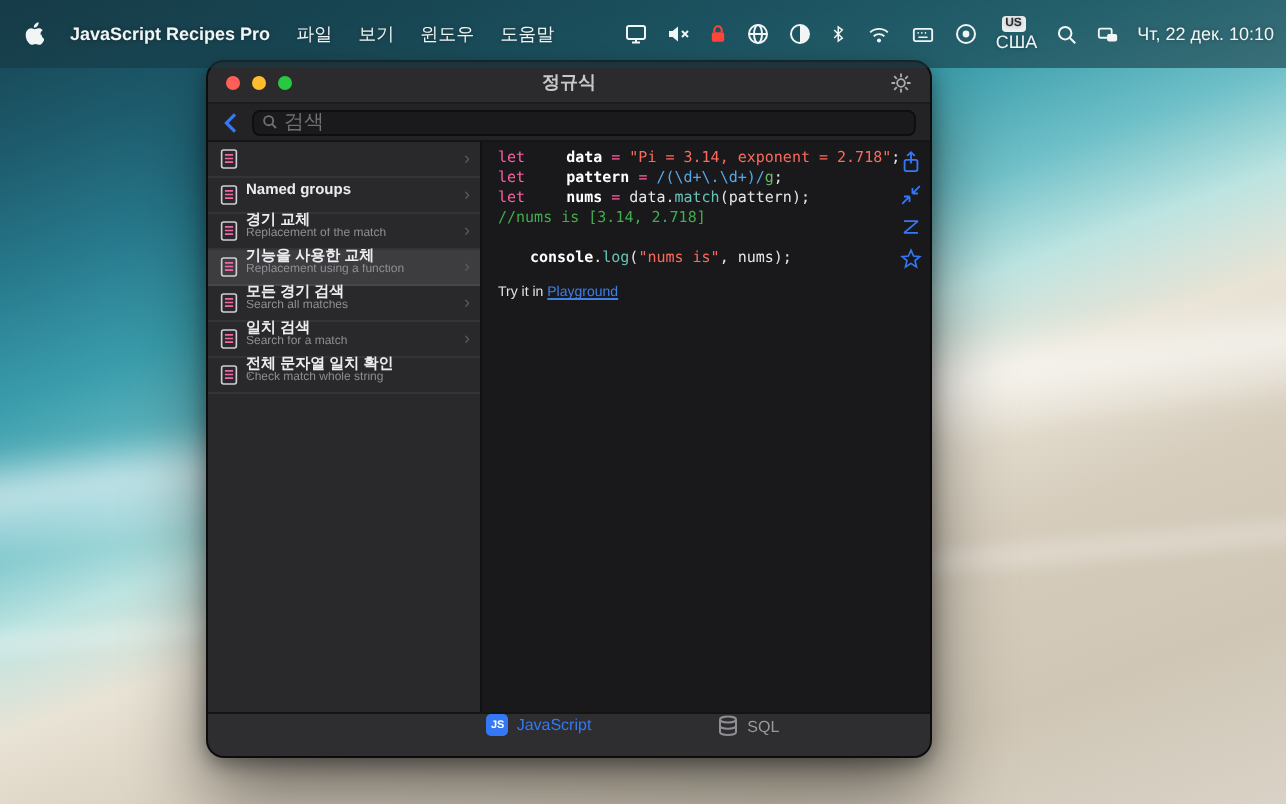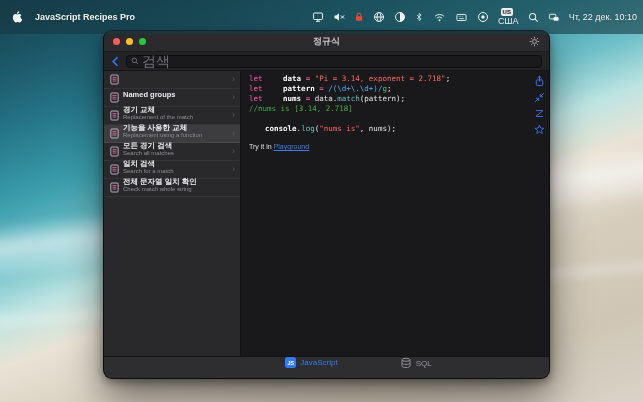--- a/index.html
+++ b/index.html
@@ -29,42 +29,42 @@
   .appname { font-weight:bold; }
   .menuitem { cursor:default; }
   .sicon { display:inline-flex; align-items:center; }
   .sicon svg { display:block; }
   .flagbadge { background:rgba(248,248,250,.95); color:#2c2c2e; font-size:6px;
     font-weight:bold; border-radius:2px; padding:1px 2px; margin-right:3px; }
   .inputsrc { display:inline-flex; align-items:center;flex-direction:column; }
   .clock { white-space:nowrap; }
 
   
-  .window { position:absolute; left:103px; top:30px; width:447px; height:349px;
+  .window { position:absolute; left:103px; top:30px; width:363px; height:349px;
     background:#1b1b1d; border-radius:9px; overflow:hidden;
     box-shadow:0 18px 38px rgba(0,0,0,.5), 0 3px 10px rgba(0,0,0,.4);
     border:1px solid rgba(0,0,0,.55); display:flex; flex-direction:column; z-index:4; }
 
   .titlebar { height:21px; background:#2b2b2d; position:relative; flex:0 0 auto;
     display:flex; align-items:center; border-bottom:1px solid #1c1c1e; }
   .lights { display:flex; gap:6px; padding-left:9px; }
   .light { width:7px; height:7px; border-radius:50%; }
   .light.red { background:#ff5f57; } .light.yellow { background:#febc2e; }
   .light.green { background:#28c840; }
   .wtitle { position:absolute; left:0; right:0; text-align:center; font-size:9px;
     font-weight:600; color:#c7c7cc; pointer-events:none; }
   .gear { margin-left:auto; padding-right:9px; color:#aeaeb2; display:flex; }
 
   .searchrow { height:19px; background:#232325; flex:0 0 auto; display:flex;
     align-items:center; padding:0 7px; gap:6px; border-bottom:1px solid #151517; }
   .back { color:var(--accent,#3478F6); display:flex; }
   .searchfield { flex:1; height:13px; background:#1a1a1c; border-radius:4px;
     display:flex; align-items:center; padding:0 4px; gap:3px; border:1px solid #0e0e10; }
   .searchfield input { flex:1; background:transparent; border:none; outline:none;
-    color:#d0d0d4; font-size:14px; font-family:"Liberation Sans",sans-serif; }
+    color:#d0d0d4; font-size:10px; font-family:"Liberation Sans",sans-serif; }
   .searchfield input::placeholder { color:#6f6f74; }
   .mag { color:#6f6f74; display:flex; }
 
   .content { flex:1; display:flex; min-height:0; }
   .sidebar { width:137px; background:#29292b; border-right:1px solid #121214;
     overflow:hidden; flex:0 0 auto; }
   .srow { display:flex; align-items:center; gap:4px; padding:2px 5px 2px 6px;
     height:18px; border-bottom:1px solid rgba(255,255,255,.055); cursor:default; }
   .srow.selected { background:#3d3d40; }
   .srow .doc { flex:0 0 auto; display:flex; }
@@ -108,20 +108,26 @@
 
 <div class="menubar">
   <div class="mb-left">
     <span class="sicon">
       <svg width="10" height="12" viewBox="0 0 14 17">
           <path fill="#f2f5f6" d="M11.5 8.9c0-2 1.6-2.9 1.7-3-.9-1.3-2.3-1.5-2.8-1.5-1.2-.1-2.3.7-2.9.7-.6 0-1.5-.7-2.5-.7-1.3 0-2.5.8-3.2 2-1.4 2.4-.4 5.9 1 7.8.7 1 1.5 2 2.6 2 1 0 1.4-.7 2.7-.7 1.3 0 1.6.7 2.7.7 1.1 0 1.8-1 2.5-1.9.8-1.1 1.1-2.2 1.1-2.3 0 0-2.1-.8-2.1-3.1z"></path>
           <path fill="#f2f5f6" d="M9.4 2.9c.6-.7 1-1.7.9-2.7-.9 0-1.9.6-2.5 1.3-.5.6-1 1.6-.9 2.6 1 .1 1.9-.5 2.5-1.2z"></path>
         </svg>
     </span>
     <span class="appname">JavaScript Recipes Pro</span>
+    <span id="menus" style="display:flex;gap:13px;">
+        <span class="menuitem">파일</span>
+        <span class="menuitem">보기</span>
+        <span class="menuitem">윈도우</span>
+        <span class="menuitem">도움말</span>
+      </span>
   </div>
   <div class="mb-right">
     <span id="statusicons" style="display:flex;gap:9px;align-items:center;">
         <span class="sicon">
           <svg width="12" height="12" viewBox="0 0 12 12" fill="none" stroke="currentColor" stroke-width="1">
             <rect x="1.5" y="2" width="9" height="6.5" rx="1"></rect>
             <path d="M6 8.5v1.6M4 10.3h4"></path>
           </svg>
         </span>
         <span class="sicon">

